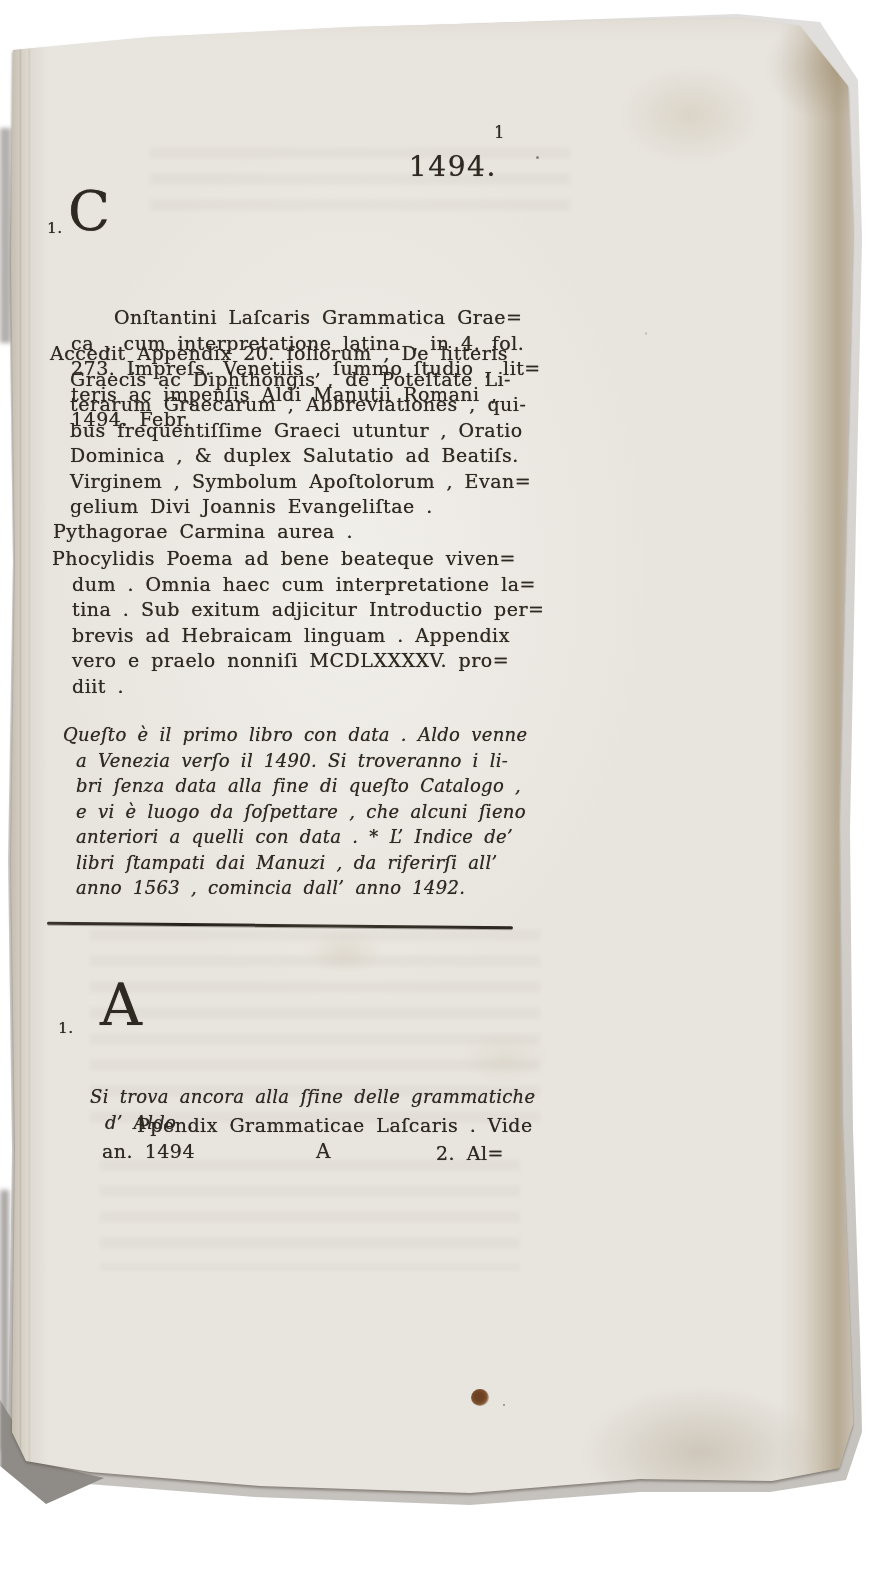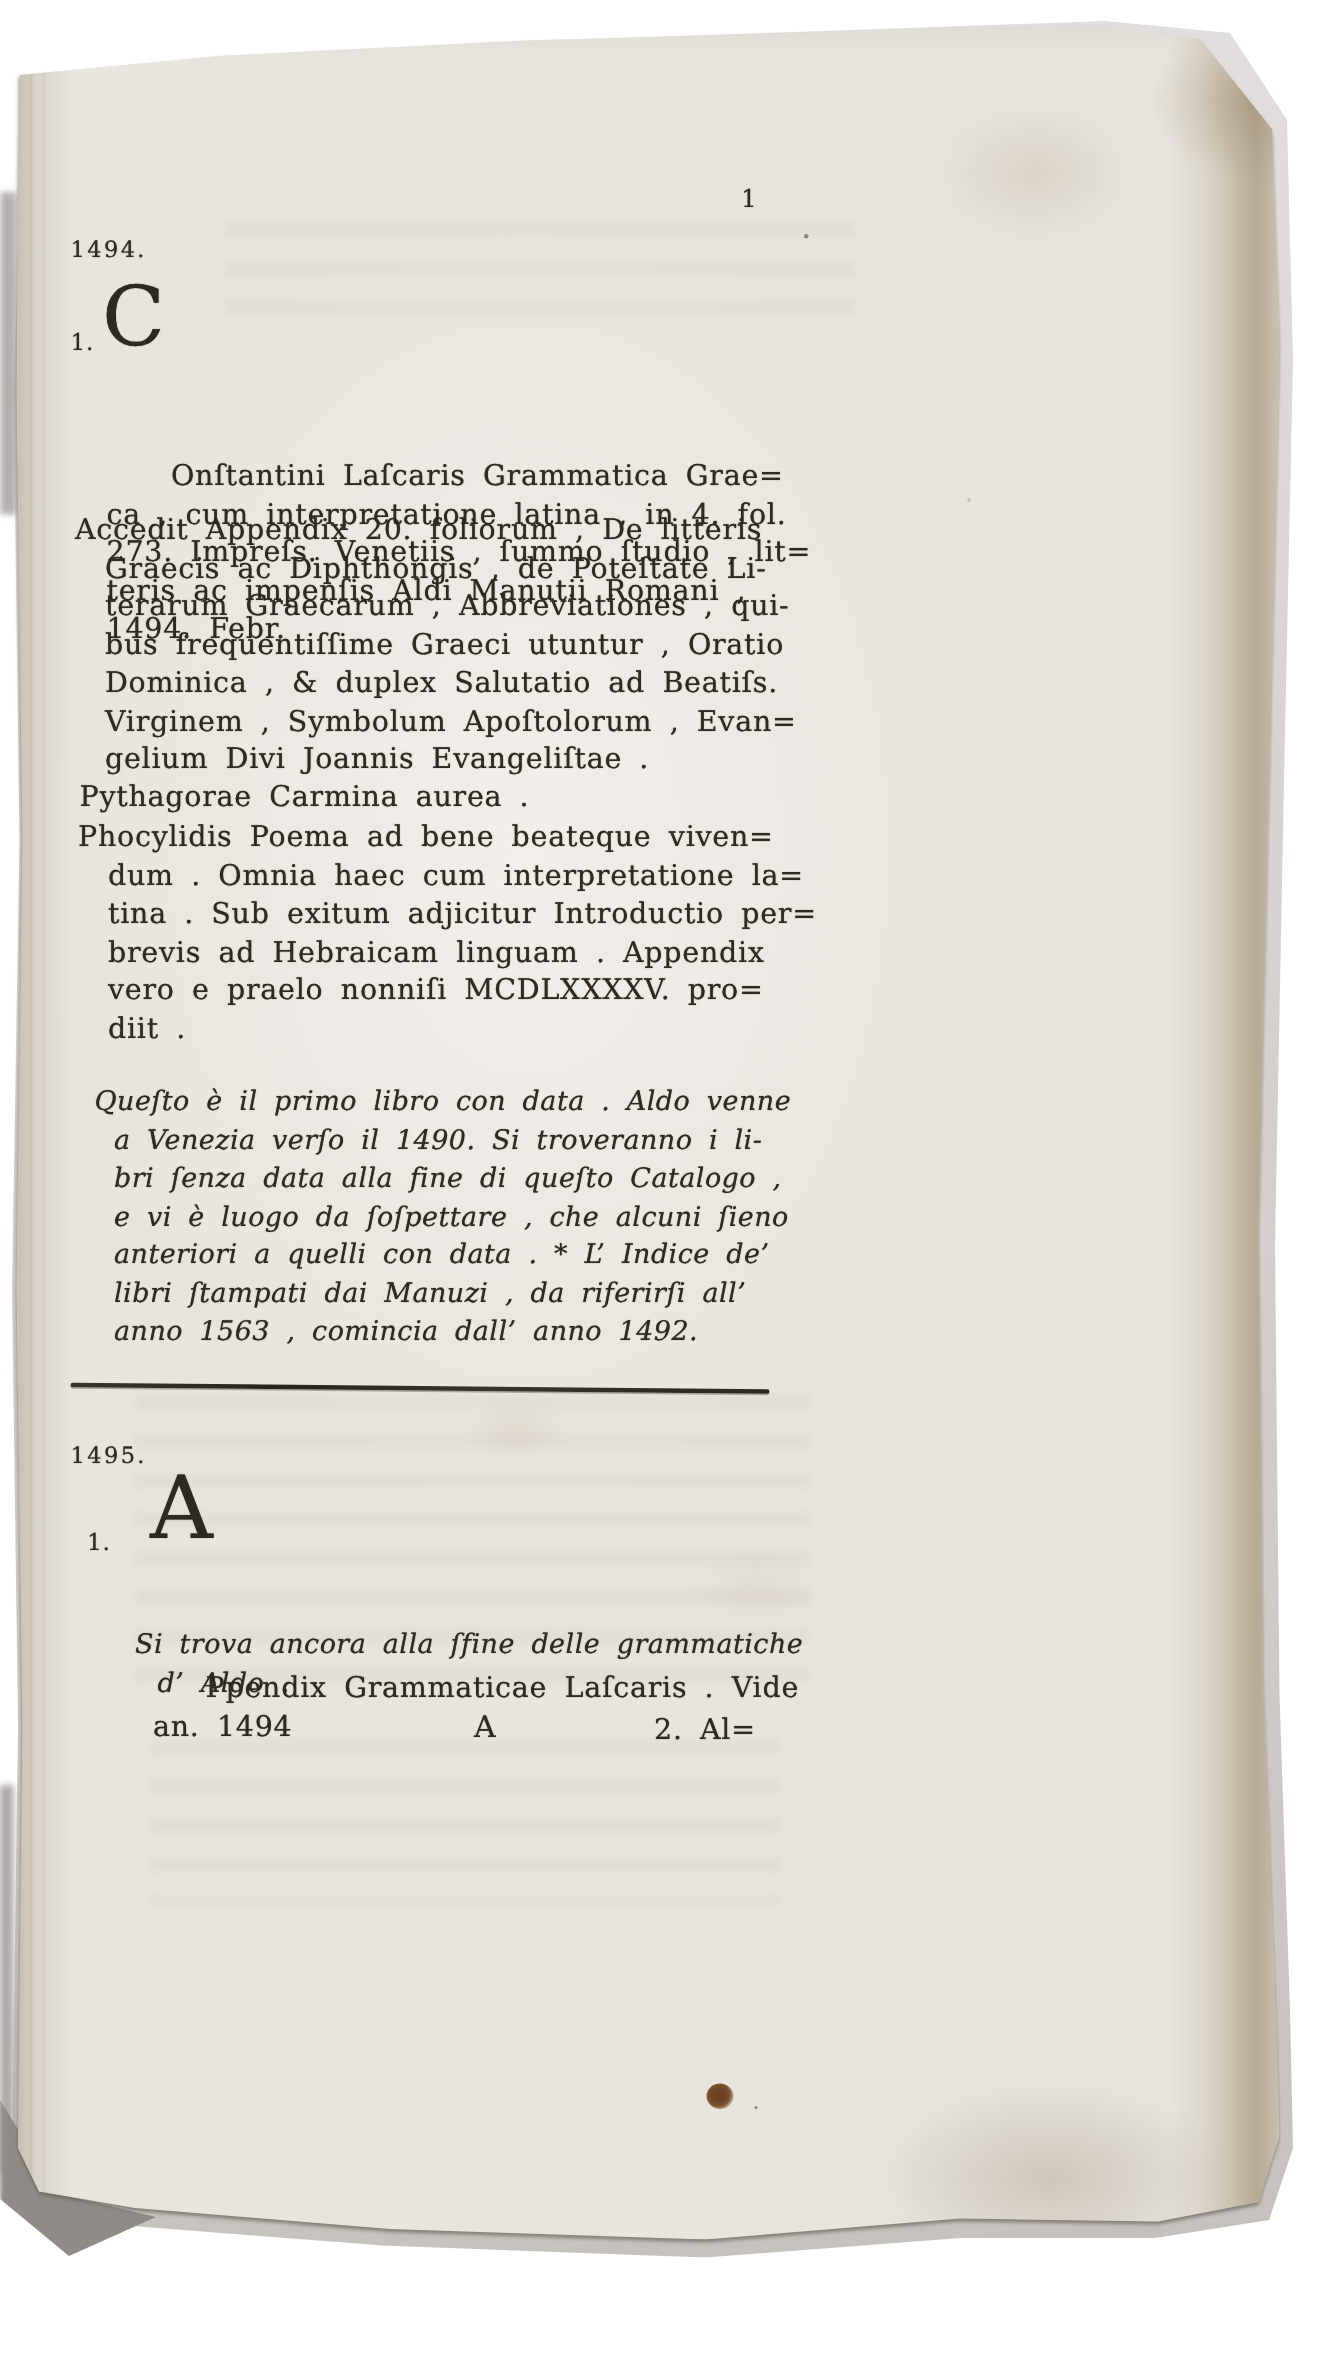--- a/index.html
+++ b/index.html
@@ -65,21 +65,21 @@
     filter:blur(0.4px);}
   .speck{position:absolute;border-radius:50%;background:rgba(70,60,48,0.55);}
   .sp1{left:536px;top:156px;width:3px;height:3px;}
   .sp2{left:503px;top:1404px;width:2px;height:2px;}
   .sp3{left:645px;top:332px;width:2px;height:3px;opacity:.4;}
 
   
   .tb{position:absolute;color:#2e2921;font-size:19px;line-height:25.5px;letter-spacing:0.5px;
       word-spacing:5px;white-space:pre;text-shadow:0 0 0.7px rgba(44,38,30,0.75);}
   .lines{display:block;white-space:pre;}
-  .heading{font-size:15px;letter-spacing:1.6px;width:450px;text-align:left;}
+  .heading{font-size:28px;letter-spacing:1.6px;width:450px;text-align:right;}
   .h1494{left:47px;top:154px;}
   .h1495{left:47px;top:958px;}
   .pagenum{left:494px;top:120px;font-size:16.5px;}
 
   .entry1494{left:47px;top:203px;}
   .entry1494 .num{position:absolute;left:0;top:13px;font-size:15.5px;}
   .entry1494 .dropcap{position:absolute;left:21px;top:-19px;font-size:55px;line-height:1;}
   .entry1494 .lines{margin-left:24px;text-indent:43px;}
 
   .p-accedit{left:70px;top:341px;text-indent:-20px;}
@@ -156,21 +156,20 @@
       <div class="tb note note1494">Queſto è il primo libro con data . Aldo venne
 a Venezia verſo il 1490. Si troveranno i li-
 bri ſenza data alla fine di queſto Catalogo ,
 e vi è luogo da ſoſpettare , che alcuni ſieno
 anteriori a quelli con data . * L’ Indice de’
 libri ſtampati dai Manuzi , da riferirſi all’
 anno 1563 , comincia dall’ anno 1492.</div>
 
       <div class="rule"></div>
 
-      <div class="tb heading h1495">1495.</div>
 
       <div class="tb entry1495">
         <span class="num">1.</span>
         <span class="dropcap">A</span>
         <span class="lines">Ppendix Grammaticae Laſcaris . Vide
 an. 1494</span>
       </div>
 
       <div class="tb note note1495">Si trova ancora alla ſfine delle grammatiche
 d’ Aldo .</div>

